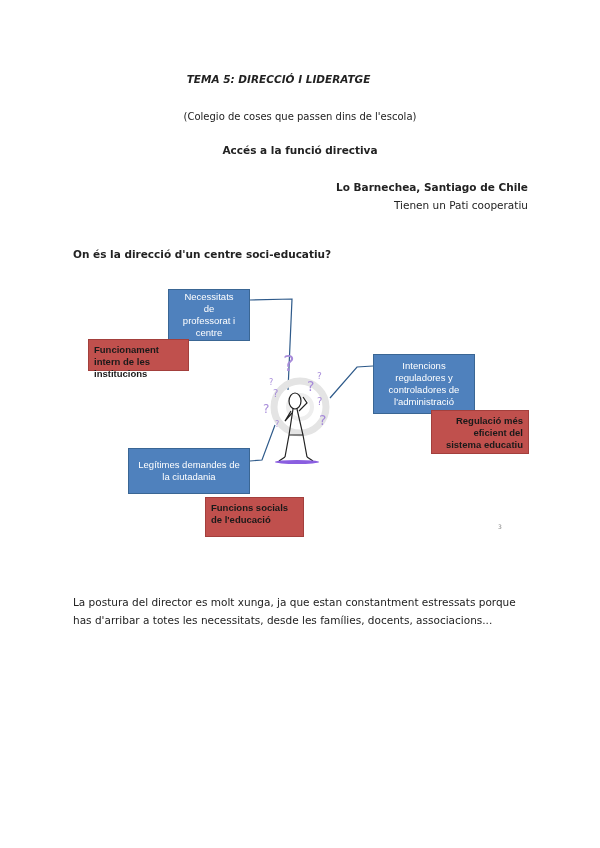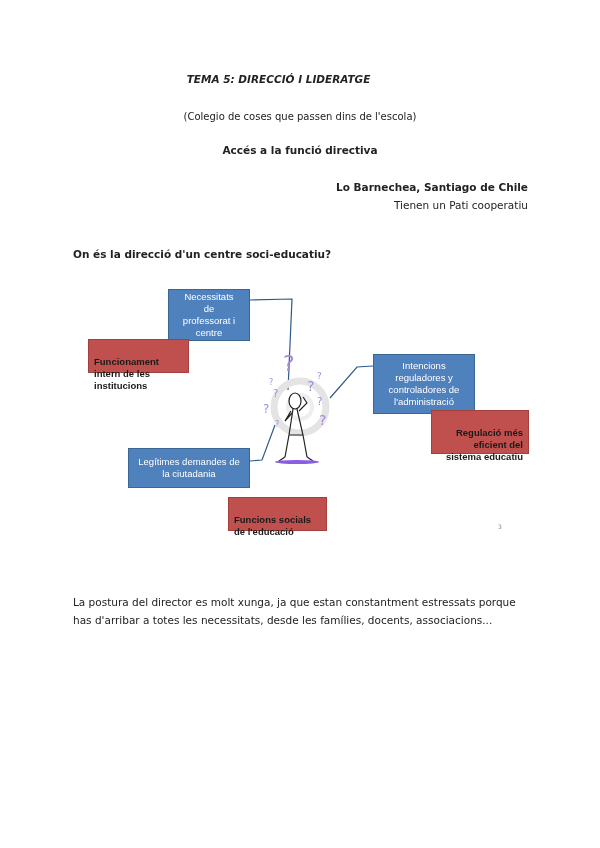--- a/index.html
+++ b/index.html
@@ -62,21 +62,21 @@
     }
     .red-box {
       background: #c0504d;
       border: 1px solid #a33f3c;
       color: #1a1a1a;
       font-family: "Liberation Sans", sans-serif;
       font-size: 9.5px;
       font-weight: bold;
       line-height: 12px;
       box-sizing: border-box;
-      padding: 16px 5px;
+      padding: 4px 5px;
     }
     .footnote-mark {
       left: 498px; top: 523px;
       font-size: 6px; color: #888888;
     }
   </style>
 </head>
 <body>
 
 <div class="abs title">TEMA 5: DIRECCIÓ I LIDERATGE</div>
@@ -124,30 +124,30 @@
 
     <ellipse cx="42" cy="117" rx="22" ry="2" fill="#8a5ee0"></ellipse>
   </svg>
 
   <div class="abs blue-box" style="left:168px;top:289px;width:82px;height:52px;padding:0 10px;">
     <span>Necessitats de professorat  i centre</span>
   </div>
   <div class="abs blue-box" style="left:373px;top:354px;width:102px;height:60px;padding:0 6px;">
     <span>Intencions reguladores y controladores de l'administració</span>
   </div>
-  <div class="abs blue-box" style="left:128px;top:448px;width:122px;height:40px;padding:0 8px;">
+  <div class="abs blue-box" style="left:128px;top:448px;width:122px;height:46px;padding:0 8px;">
     <span>Legítimes demandes de la ciutadania</span>
   </div>
 
   <div class="abs red-box" style="left:88px;top:339px;width:101px;height:32px;">
     <span>Funcionament intern de les institucions</span>
   </div>
   <div class="abs red-box" style="left:431px;top:410px;width:98px;height:44px;text-align:right;">
     <span>Regulació més eficient del sistema educatiu</span>
   </div>
-  <div class="abs red-box" style="left:228px;top:497px;width:99px;height:16px;">
+  <div class="abs red-box" style="left:205px;top:497px;width:99px;height:40px;">
     <span>Funcions socials de l'educació</span>
   </div>
 
   <div class="abs footnote-mark">3</div>
 </div>
 
 <div class="abs paragraph">La postura del director es molt xunga, ja que estan constantment estressats porque has d'arribar a totes les necessitats, desde les famílies, docents, associacions...</div>
 
 </body></html>

